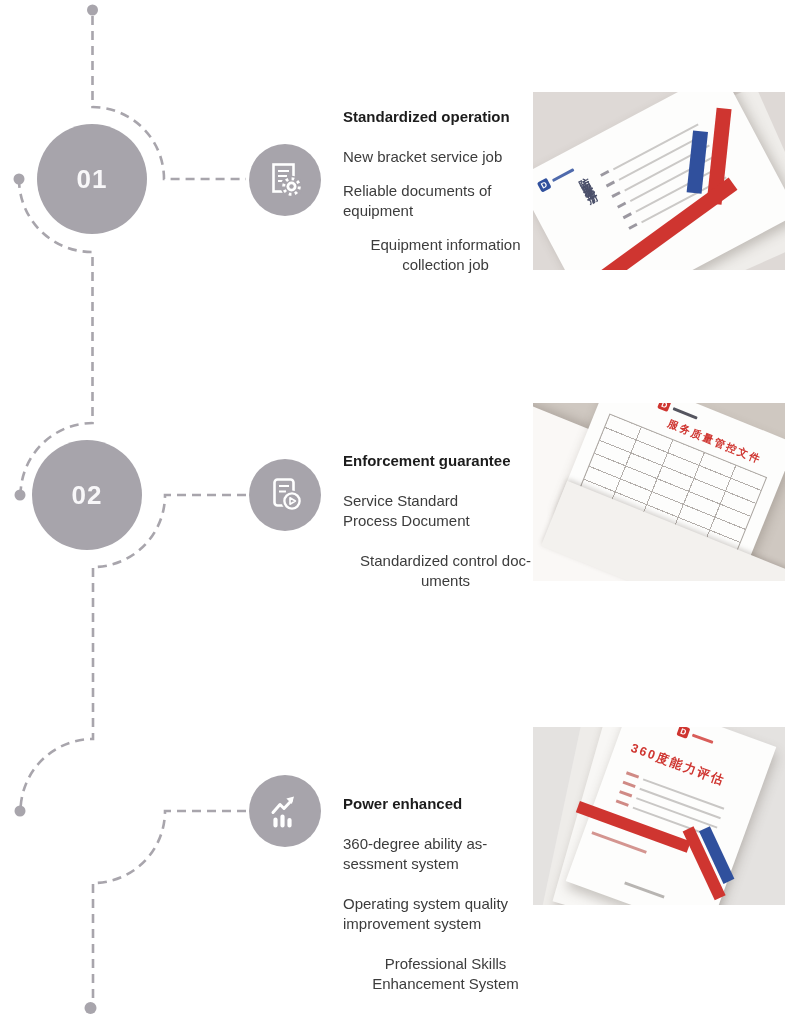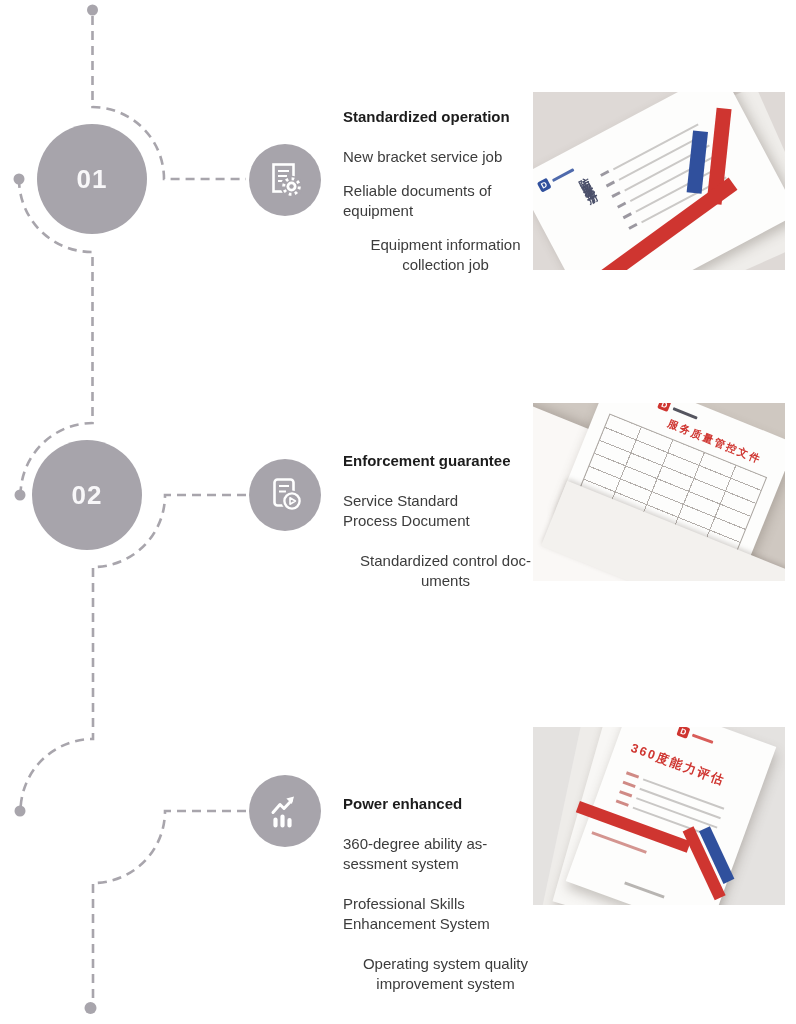--- a/index.html
+++ b/index.html
@@ -157,24 +157,24 @@
     <p>Service Standard
 Process Document</p>
     <p>Standardized control doc-
 uments</p>
   </div>
 
   <div class="text-block tb3">
     <h3>Power enhanced</h3>
     <p>360-degree ability as-
 sessment system</p>
+    <p>Operating system quality
+improvement system</p>
     <p>Professional Skills
 Enhancement System</p>
-    <p>Operating system quality
-improvement system</p>
   </div>
 
   <div class="photo ph1">
     <div class="p1-back"></div>
     <div class="cover p1-cover">
       <div class="logo-mark p1-logo">D</div>
       <div class="bar p1-logobar"></div>
       <div class="p1-title">防支架服务手册</div>
       <div class="p1-row" style="left:76px;top:36px;width:110px;">
           <i class="tick"></i>

